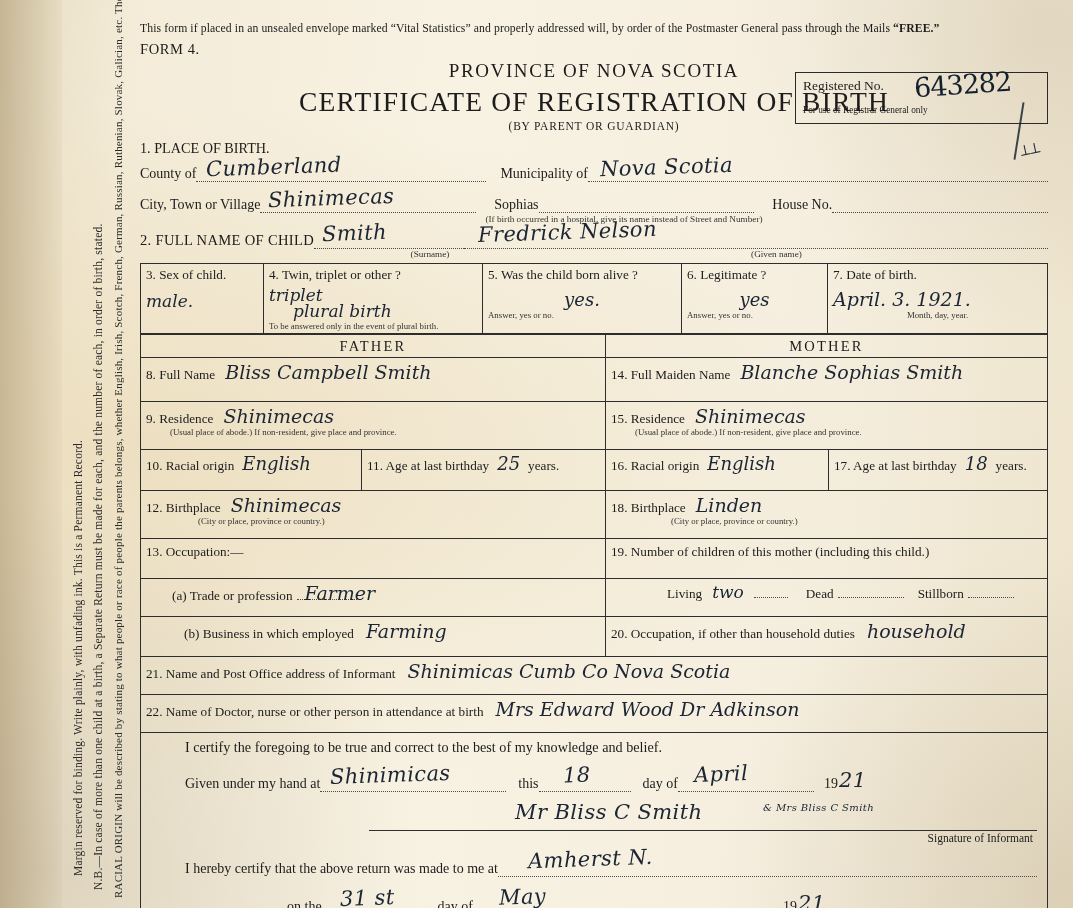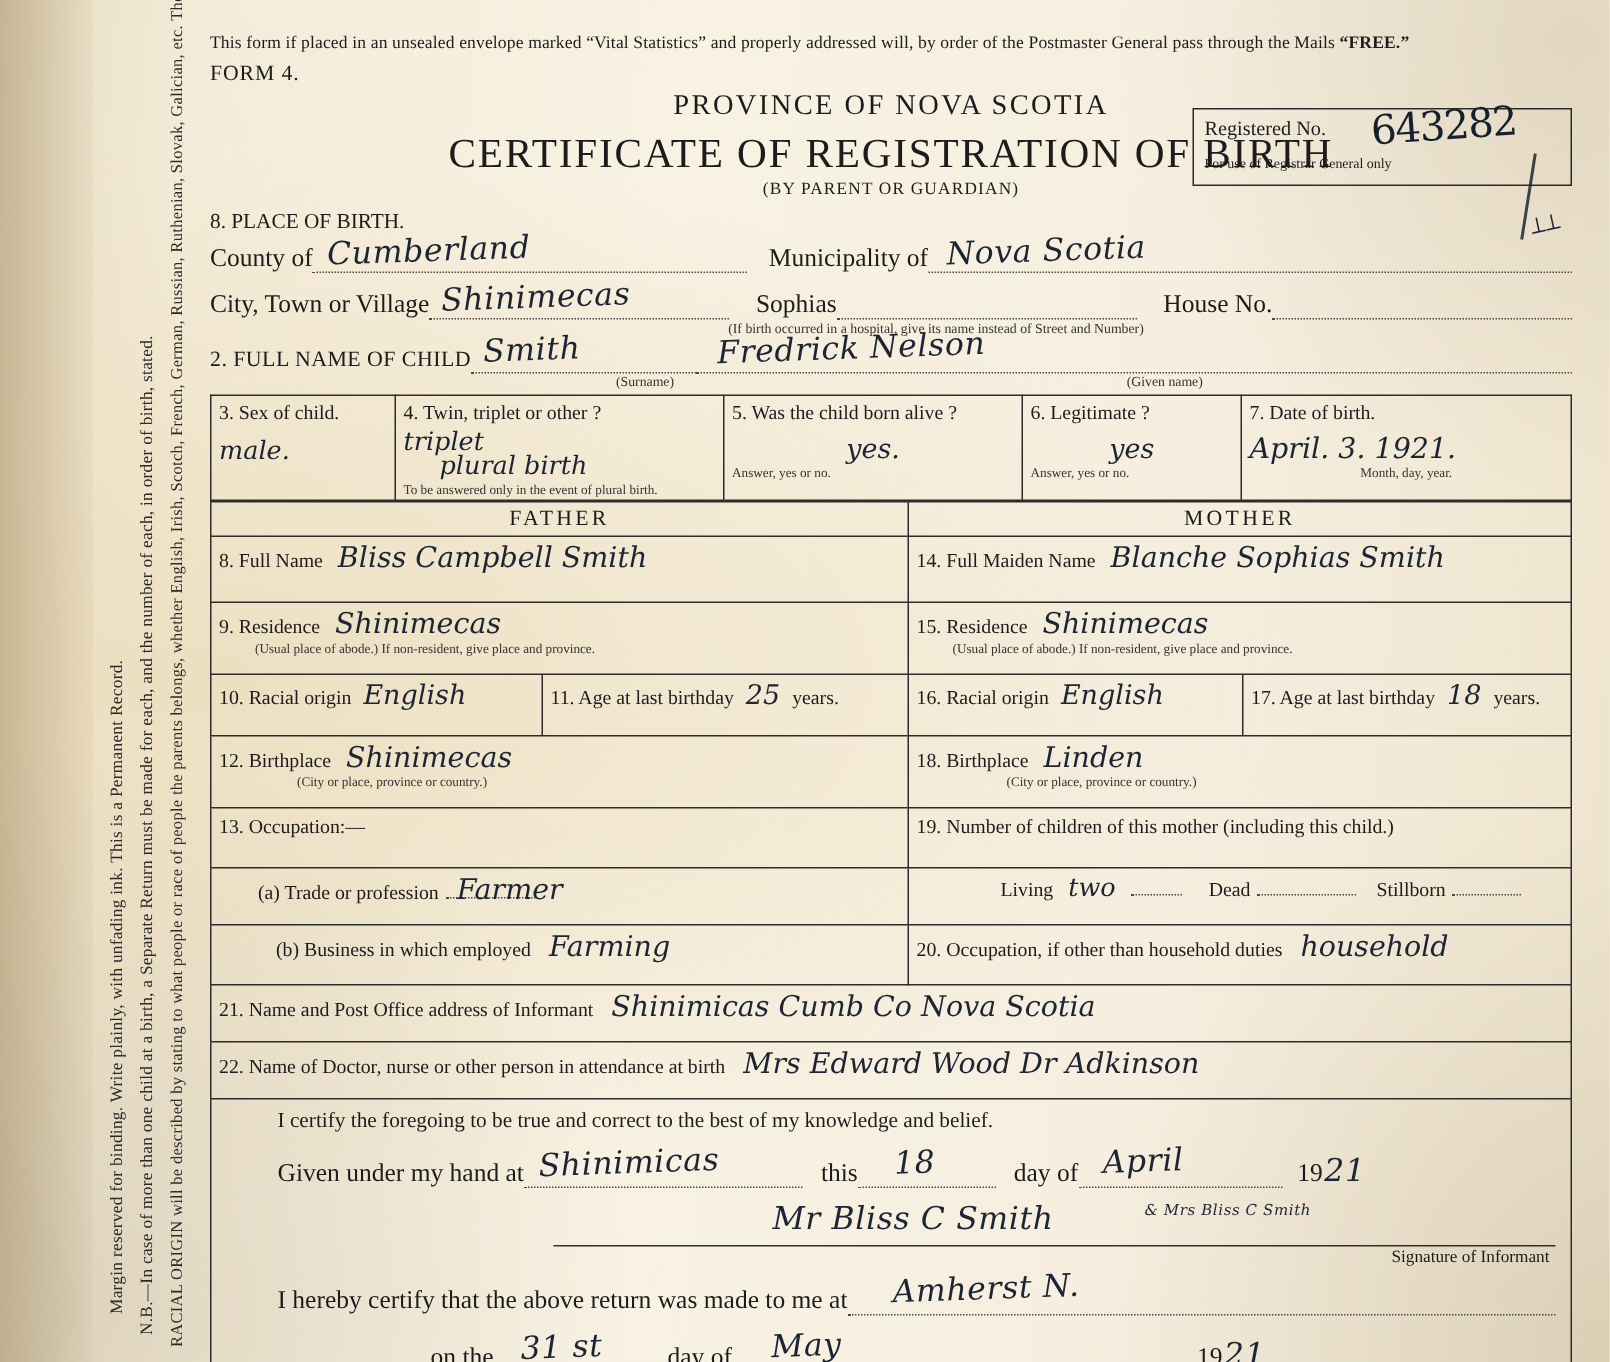--- a/index.html
+++ b/index.html
@@ -98,21 +98,21 @@
   .hw.lg{font-size:21px;}
 
   
   .dots{
     border-bottom:1.5px dotted #4a4a4a;
     flex:1 1 auto;
     height:20px;
     position:relative;
   }
   .row{display:flex;align-items:flex-end;}
-  .lbl{font-size:17px;white-space:nowrap;}
+  .lbl{font-size:14px;white-space:nowrap;}
   .undernote{font-size:9.2px;text-align:center;color:#333;}
 
   
   table.grid{
     border-collapse:collapse;width:908px;margin-top:4px;
     table-layout:fixed;
   }
   table.grid td{
     border:1.3px solid #2d2d2d;
     vertical-align:top;
@@ -159,21 +159,21 @@
       <div class="sub">For use of Registrar General only</div>
       <div class="regnum">643282</div>
     </div>
     <div class="pen-slash"></div>
     <div class="pen-mark">⟂⟂</div>
 
     <div class="prov">PROVINCE OF NOVA SCOTIA</div>
     <div class="title">CERTIFICATE OF REGISTRATION OF BIRTH</div>
     <div class="subtitle">(BY PARENT OR GUARDIAN)</div>
 
-    <div style="margin-top:8px;font-size:14.2px;">8. PLACE OF BIRTH.</div>
+    <div style="margin-top:8px;font-size:14.2px;">1. PLACE OF BIRTH.</div>
 
     <div class="row" style="margin-top:4px;">
       <span class="lbl">County of</span>
       <span class="dots" style="max-width:290px;">
         <span class="hw hw-slant lg" style="position:absolute;left:10px;top:-6px;">Cumberland</span>
       </span>
       <span class="lbl" style="margin-left:14px;">Municipality of</span>
       <span class="dots">
         <span class="hw hw-slant lg" style="position:absolute;left:12px;top:-6px;">Nova Scotia</span>
       </span>

